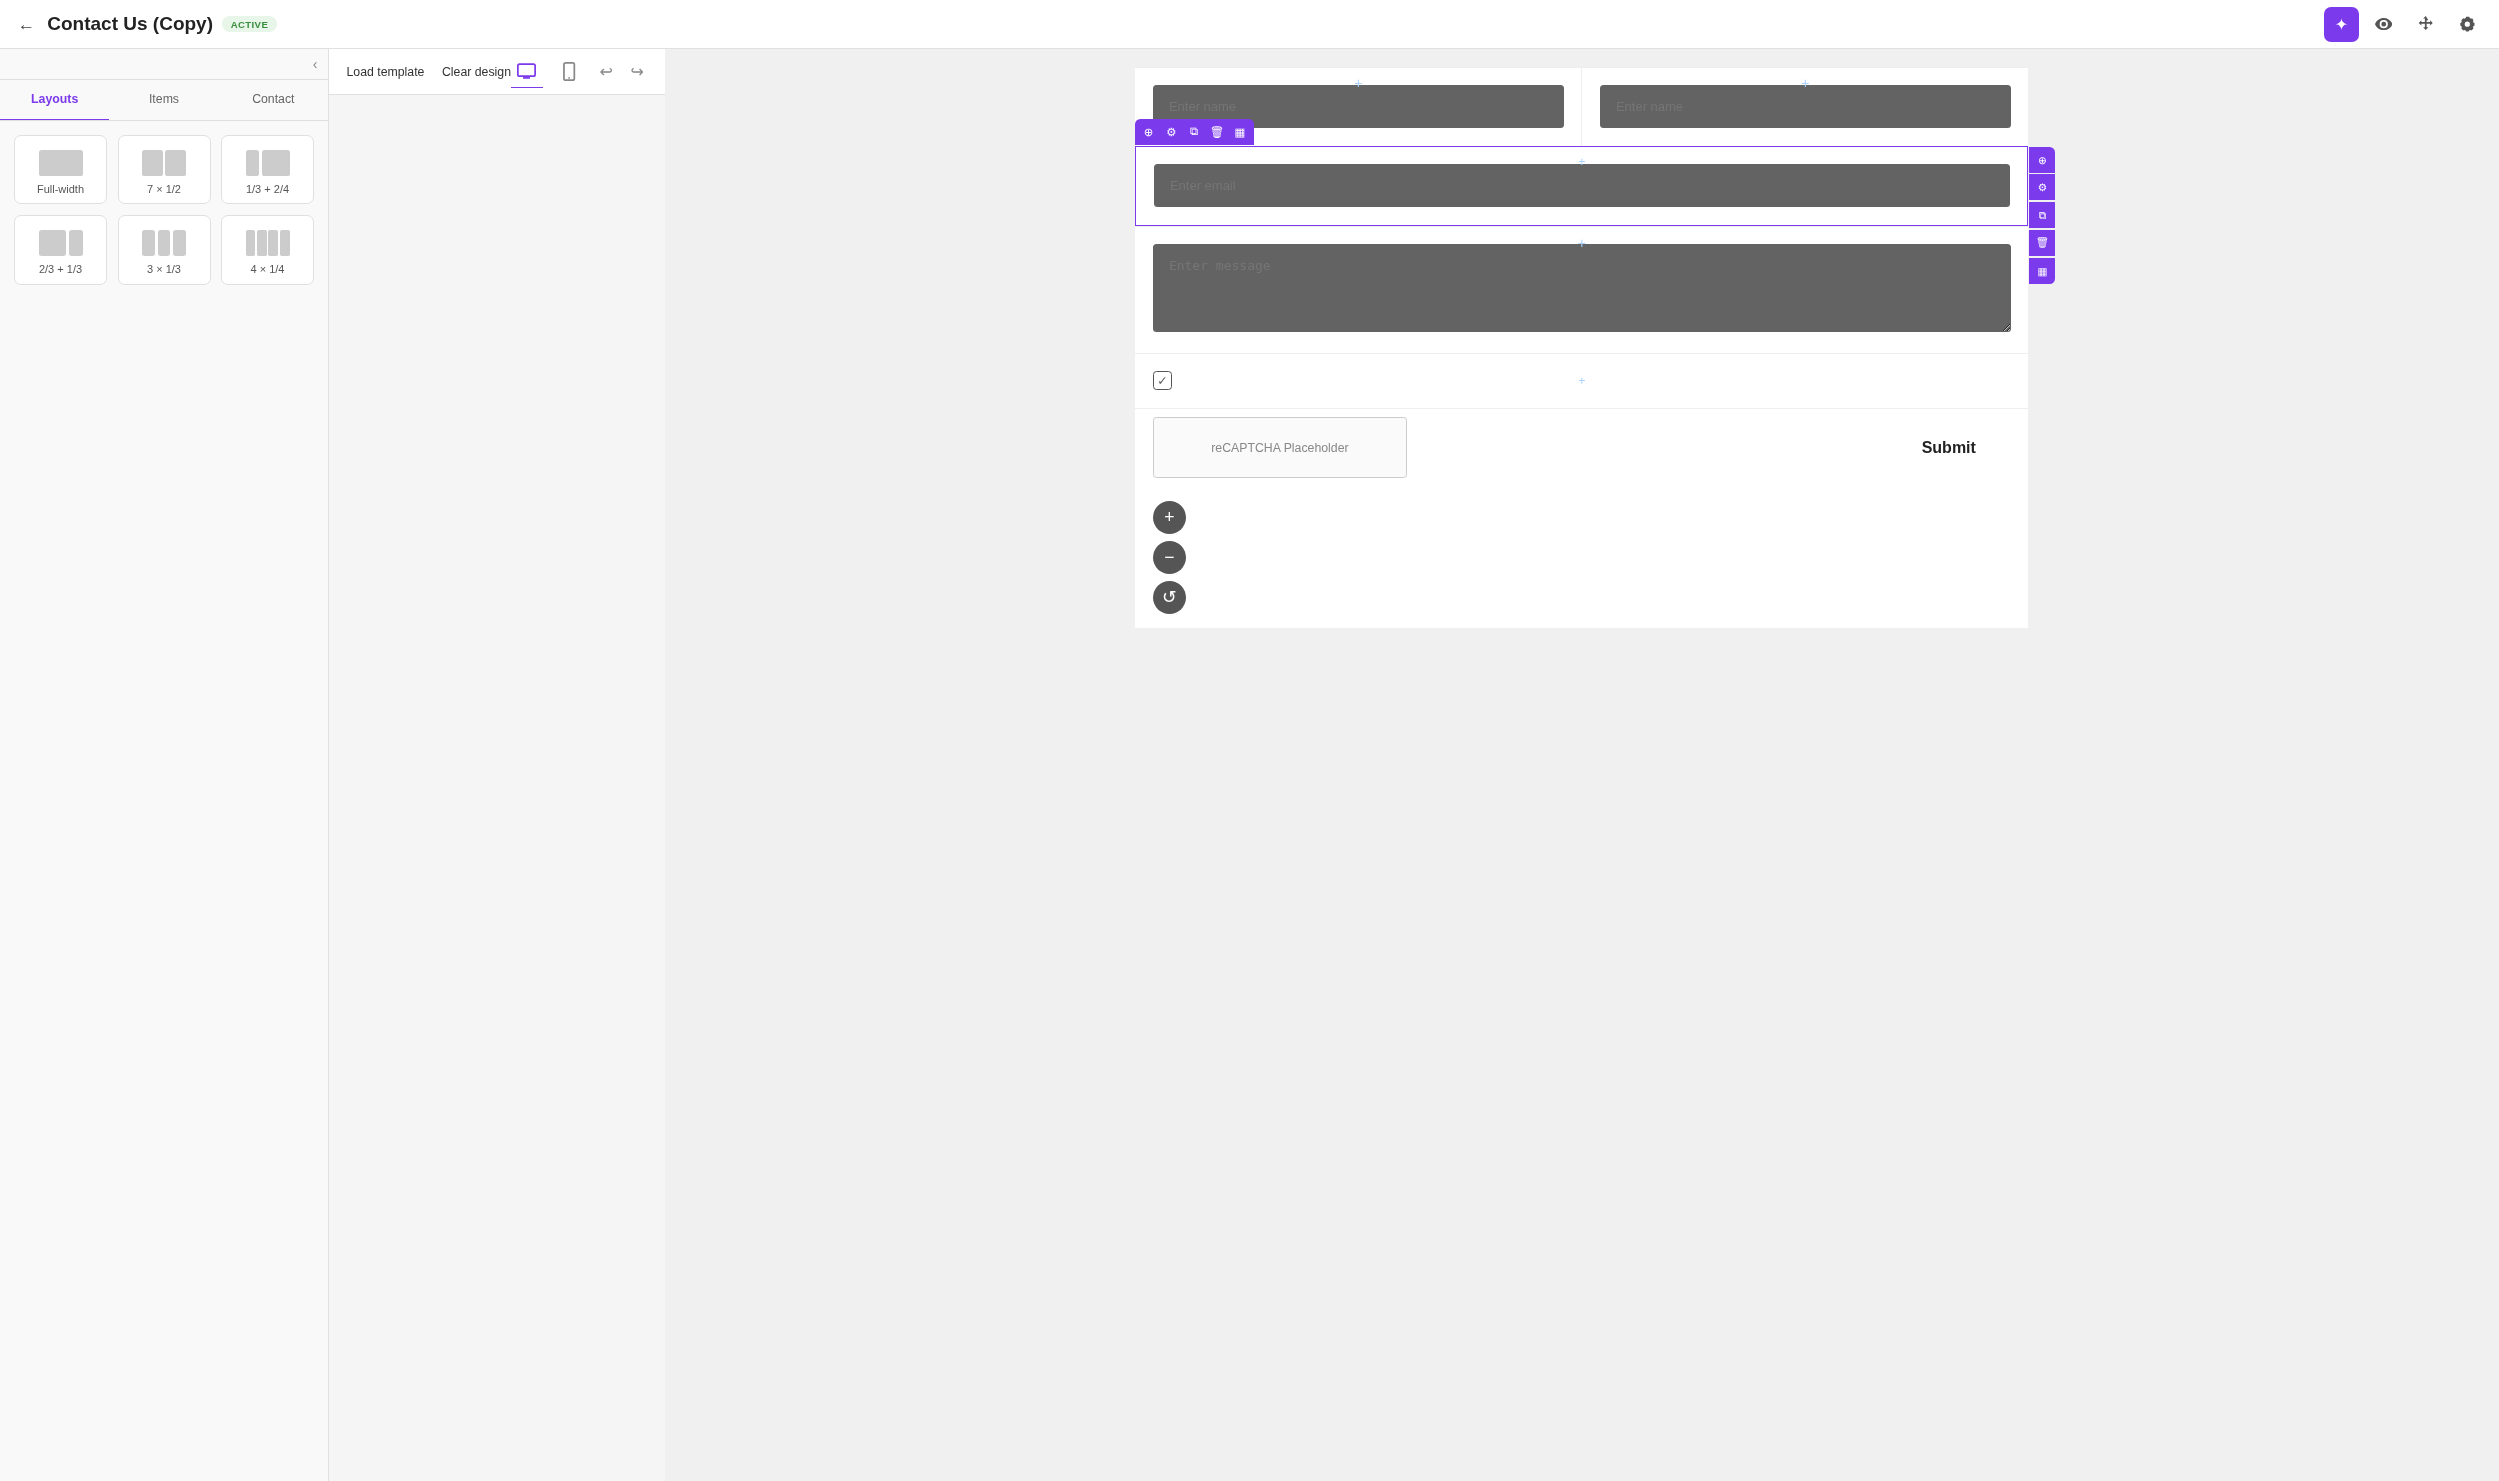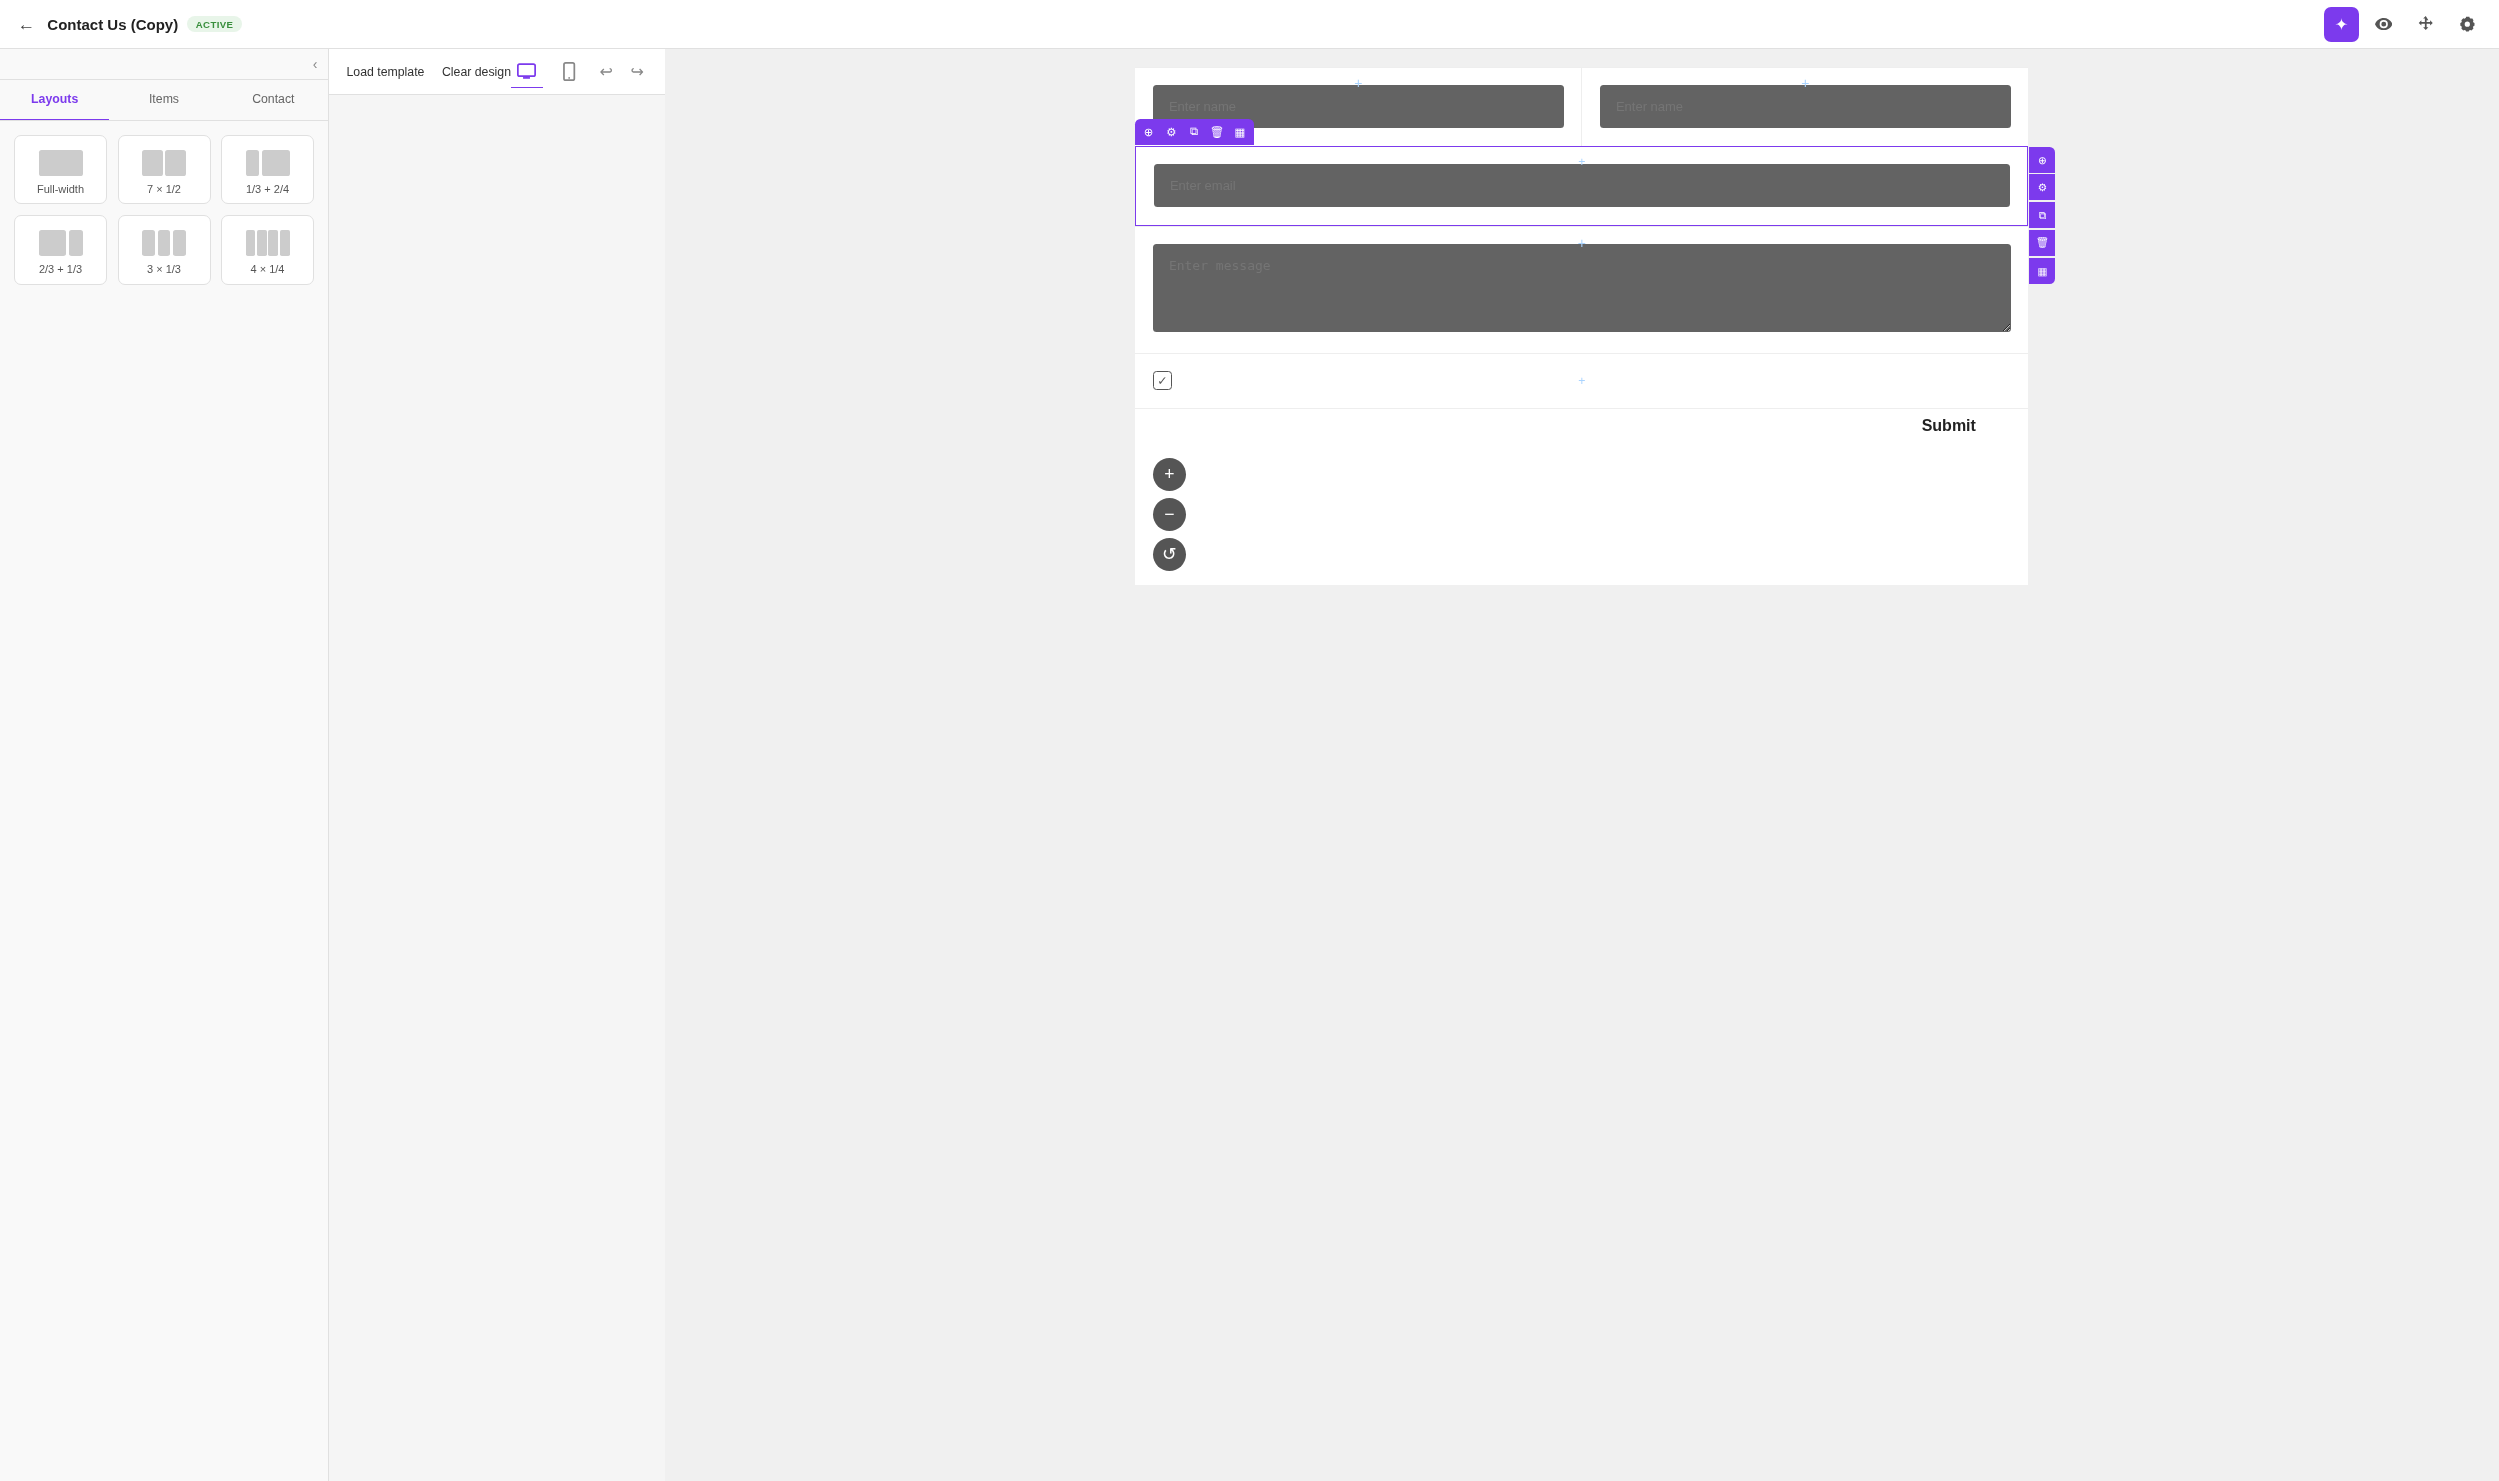--- a/index.html
+++ b/index.html
@@ -6,21 +6,21 @@
     body { font-family: -apple-system, BlinkMacSystemFont, 'Segoe UI', sans-serif; background: #f5f5f5; height: 100vh; overflow: hidden; }
 
     
     .topbar {
       display: flex; align-items: center; height: 49px;
       background: #fff; border-bottom: 0.9px solid #e0e0e0;
       padding: 0 14px; gap: 10.5px; position: relative; z-index: 100;
     }
     .topbar-left { display: flex; align-items: center; gap: 8.8px; flex: 1; }
     .back-btn { background: none; border: none; cursor: pointer; color: #444; font-size: 17.5px; padding: 3.5px; }
-    .page-title { font-size: 15px; font-weight: 600; color: #222; }
+    .page-title { font-size: 19px; font-weight: 600; color: #222; }
     .status-badge {
       background: #e8f5e9; color: #388e3c; font-size: 9.6px; font-weight: 700;
       padding: 2.6px 8.8px; border-radius: 10.5px; letter-spacing: 0.4px;
     }
     .topbar-center { display: flex; align-items: center; gap: 7px; }
     .icon-btn {
       width: 35px; height: 35px; border-radius: 7px; border: none;
       background: none; cursor: pointer; display: flex; align-items: center; justify-content: center;
       color: #555; font-size: 16px;
     }
@@ -360,20 +360,23 @@
         </div>
 
         <div class="checkbox-row">
           <div class="form-checkbox">
             <span class="check">✓</span>
           </div>
           <span style="position:absolute; left:50%; top:50%; transform:translate(-50%,-50%); color:#aad4ff; font-size:12.3px;">+</span>
         </div>
 
         <div class="submit-row">
+          <div class="recaptcha-box">
+            <span class="recaptcha-label">reCAPTCHA Placeholder</span>
+          </div>
           <div class="submit-btn-placeholder">
             <span class="submit-text">Submit</span>
           </div>
         </div>
 
         <div class="bottom-actions">
           <button class="circle-btn">+</button>
           <button class="circle-btn">−</button>
           <button class="circle-btn">↺</button>
         </div>

